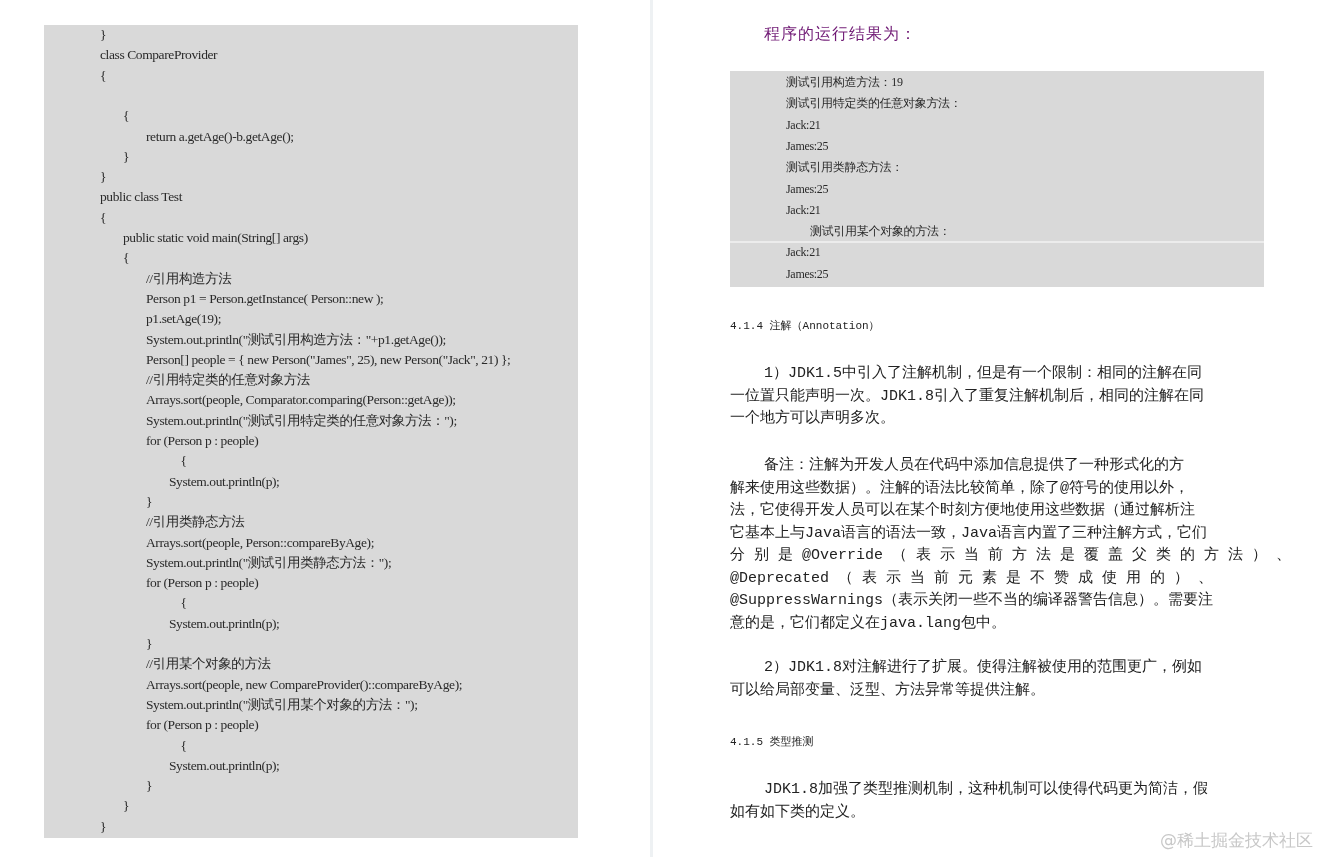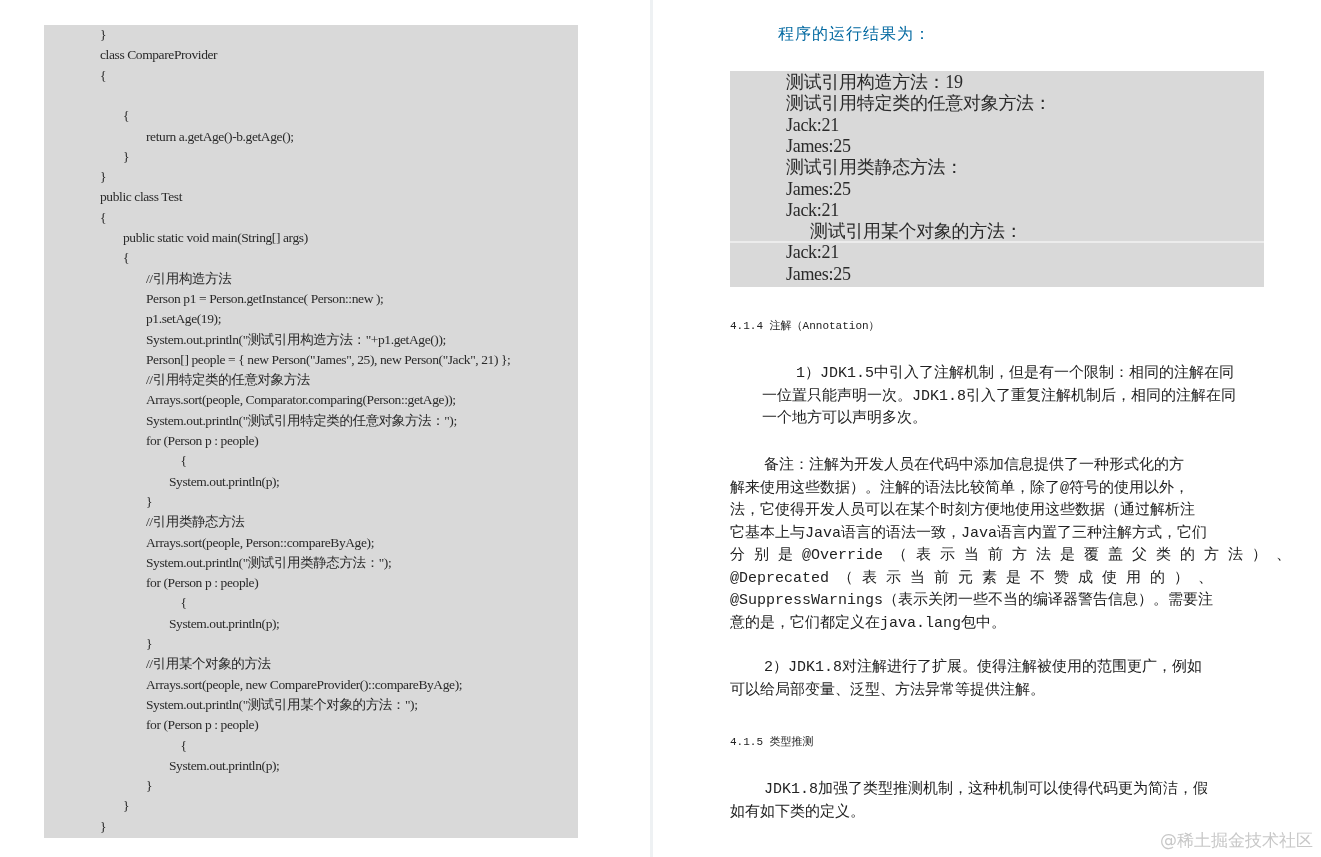--- a/index.html
+++ b/index.html
@@ -17,31 +17,31 @@
       position: absolute; left: 44px; top: 25px; width: 534px; height: 813px;
       background: #d9d9d9;
     }
     .code-line {
       position: absolute; left: 0; height: 20px; line-height: 20px;
       font-family: "Liberation Serif", serif; font-size: 13.5px; color: #2a2a2a;
       white-space: pre; letter-spacing: -0.4px;
     }
 
     .result-intro {
-      position: absolute; left: 125px; top: 24px;
-      font-size: 16px; color: #0369a1; letter-spacing: 1px;
+      position: absolute; left: 111px; top: 24px;
+      font-size: 16px; color: #701a75; letter-spacing: 1px;
     }
     .output-box {
       position: absolute; left: 77px; top: 71px; width: 534px; height: 216px;
       background: #d9d9d9;
     }
     .output-sep { position: absolute; left: 0; top: 170px; width: 534px; height: 2px; background: #ececec; }
     .out-line {
       position: absolute; left: 56px; height: 21px; line-height: 21px;
-      font-family: "Liberation Serif", serif; font-size: 18px; color: #2a2a2a; white-space: pre;
+      font-family: "Liberation Serif", serif; font-size: 12px; color: #2a2a2a; white-space: pre;
       letter-spacing: -0.3px;
     }
 
     .heading {
       position: absolute; left: 77px;
       font-family: "Liberation Mono", "DejaVu Sans Mono", monospace; font-size: 11px; color: #222;
     }
     .para {
       position: absolute; left: 77px; width: 530px;
       font-family: "Liberation Mono", "DejaVu Sans Mono", monospace; font-size: 15px; line-height: 22.5px;
@@ -116,21 +116,21 @@
       <div class="out-line" style="top: 86.2px;">测试引用类静态方法：</div>
       <div class="out-line" style="top: 107.5px;">James:25</div>
       <div class="out-line" style="top: 128.8px;">Jack:21</div>
       <div class="out-line" style="top: 150.1px; margin-left: 24px;">测试引用某个对象的方法：</div>
       <div class="out-line" style="top: 171.4px;">Jack:21</div>
       <div class="out-line" style="top: 192.7px;">James:25</div>
     </div>
 
   <div class="heading" style="top:318px;">4.1.4 注解（Annotation）</div>
 
-  <div class="para" style="top:363px;margin-left:32px;">
+  <div class="para" style="top:363px;">
     <span class="l indent">1）JDK1.5中引入了注解机制，但是有一个限制：相同的注解在同</span>
     <span class="l">一位置只能声明一次。JDK1.8引入了重复注解机制后，相同的注解在同</span>
     <span class="l">一个地方可以声明多次。</span>
   </div>
 
   <div class="para" style="top:455px;">
     <span class="l indent">备注：注解为开发人员在代码中添加信息提供了一种形式化的方</span>
     <span class="l">解来使用这些数据）。注解的语法比较简单，除了@符号的使用以外，</span>
     <span class="l">法，它使得开发人员可以在某个时刻方便地使用这些数据（通过解析注</span>
     <span class="l">它基本上与Java语言的语法一致，Java语言内置了三种注解方式，它们</span>

